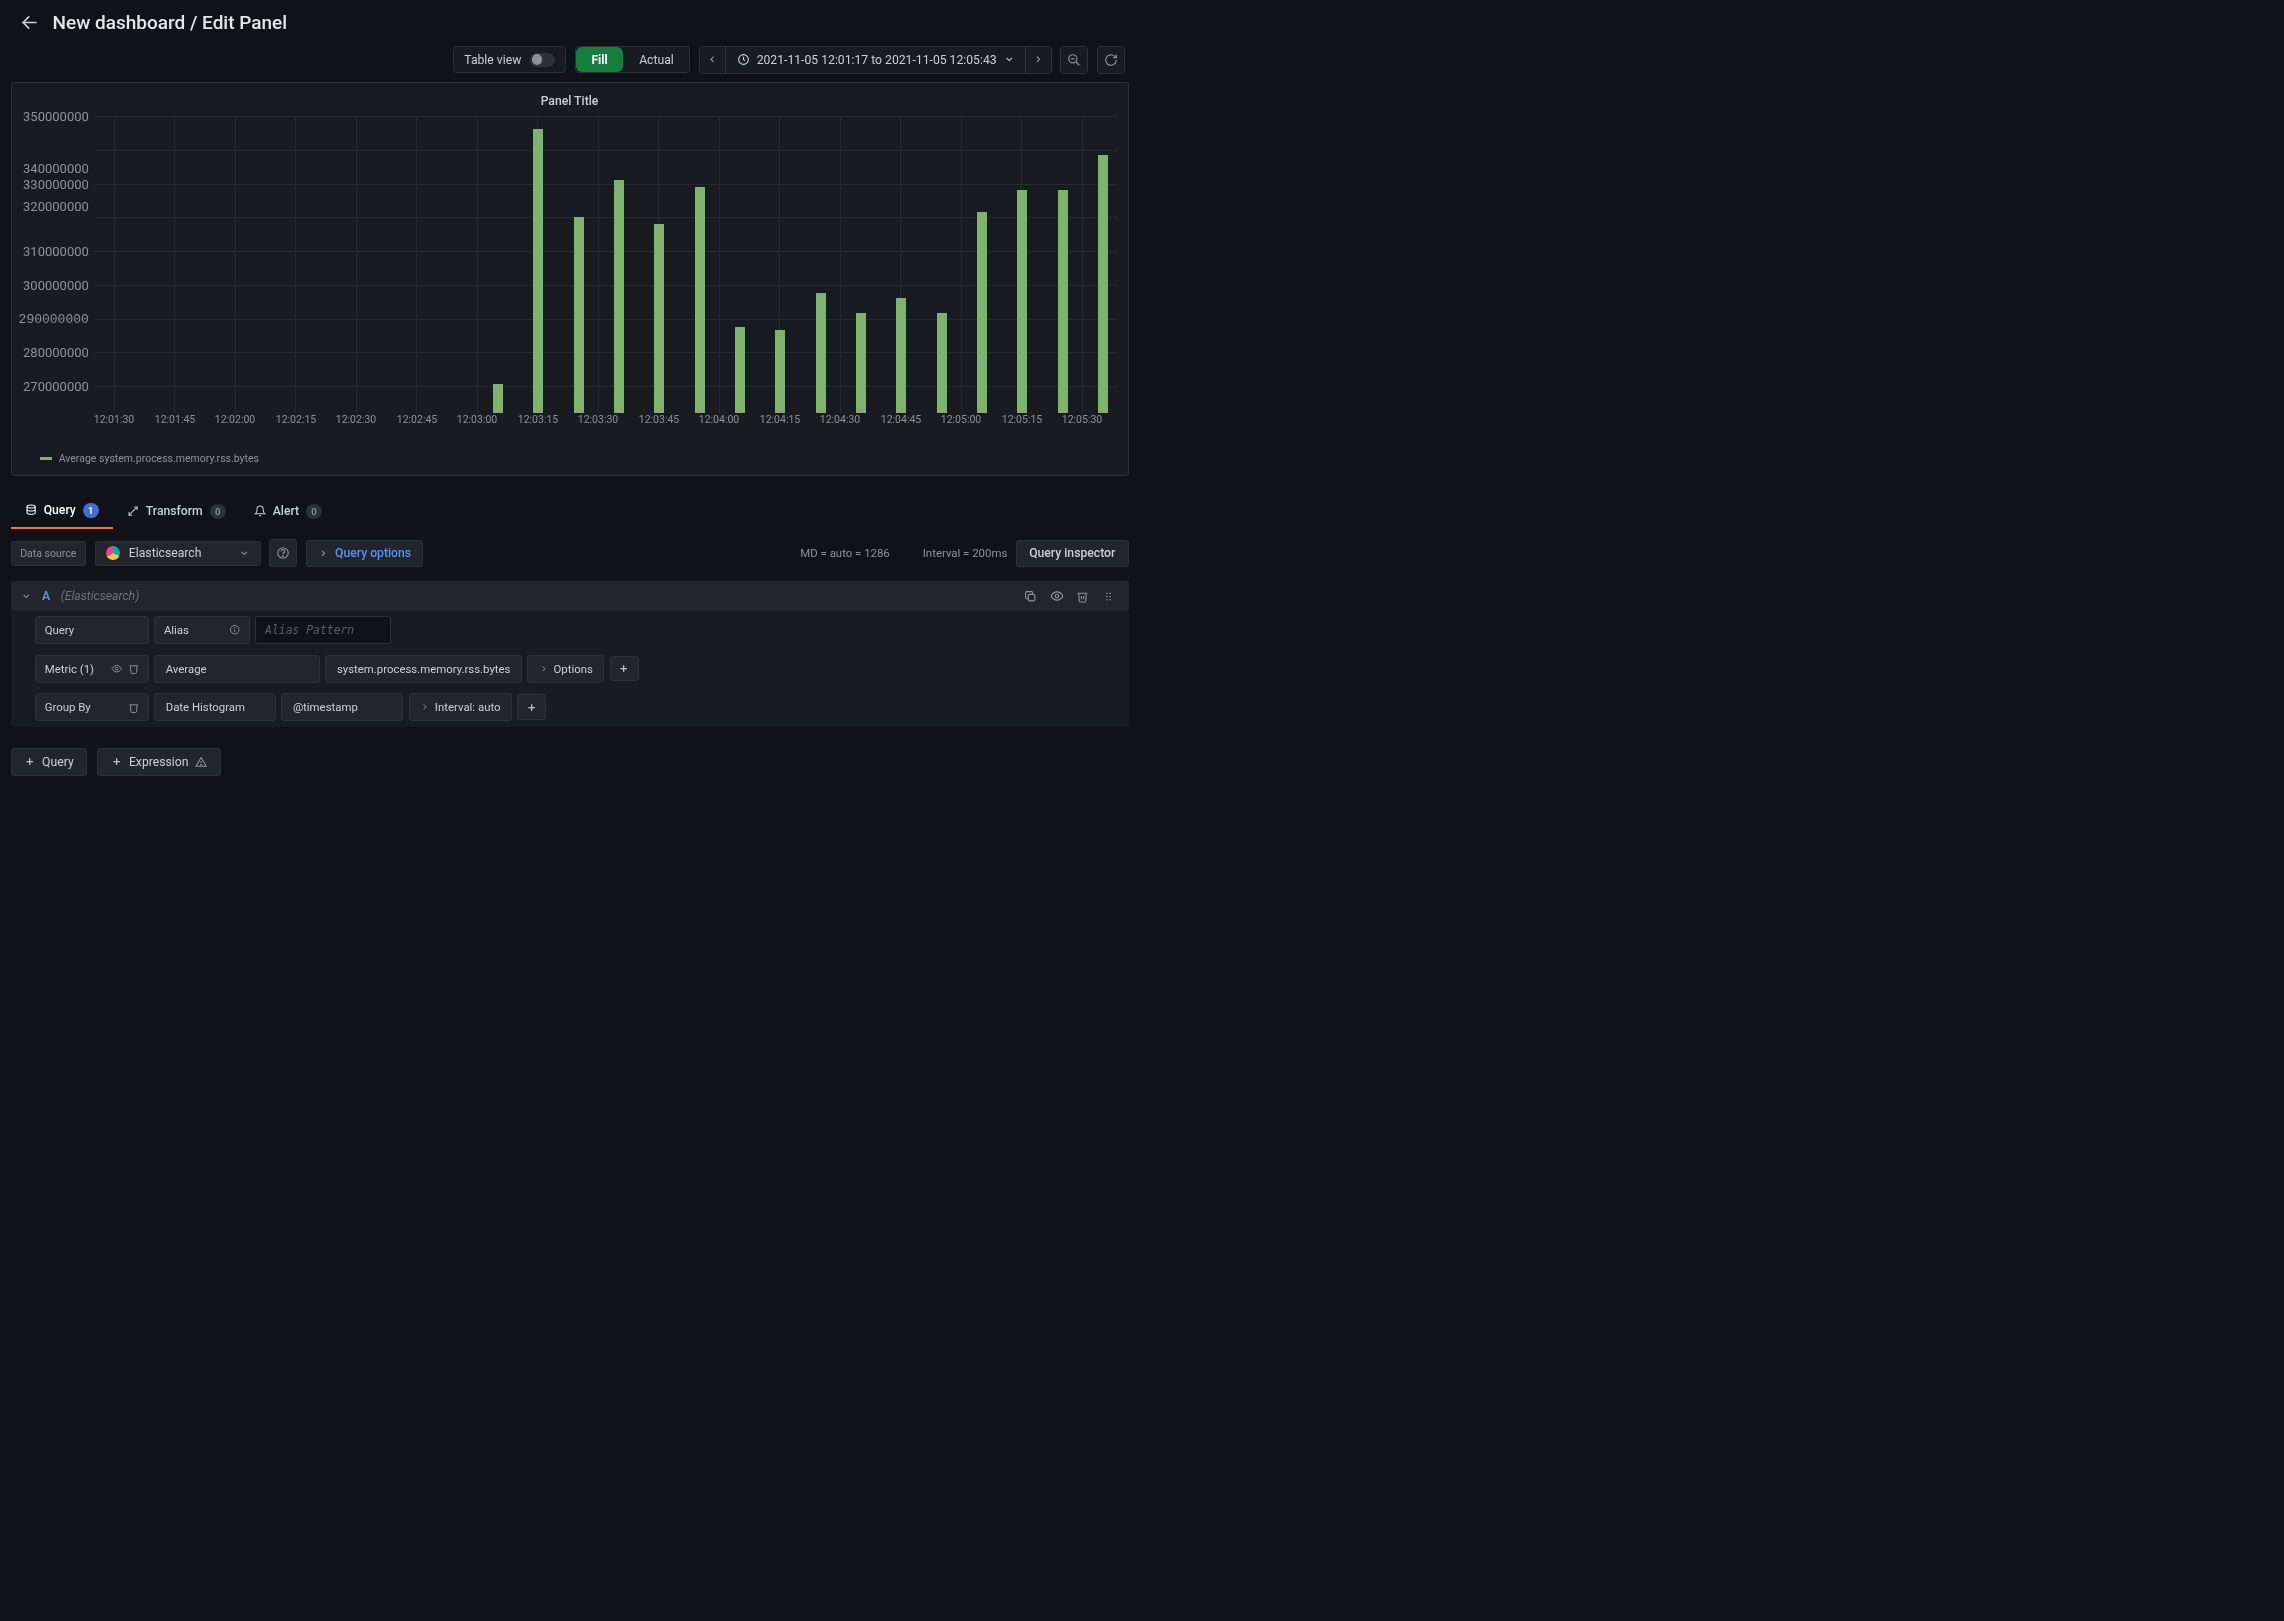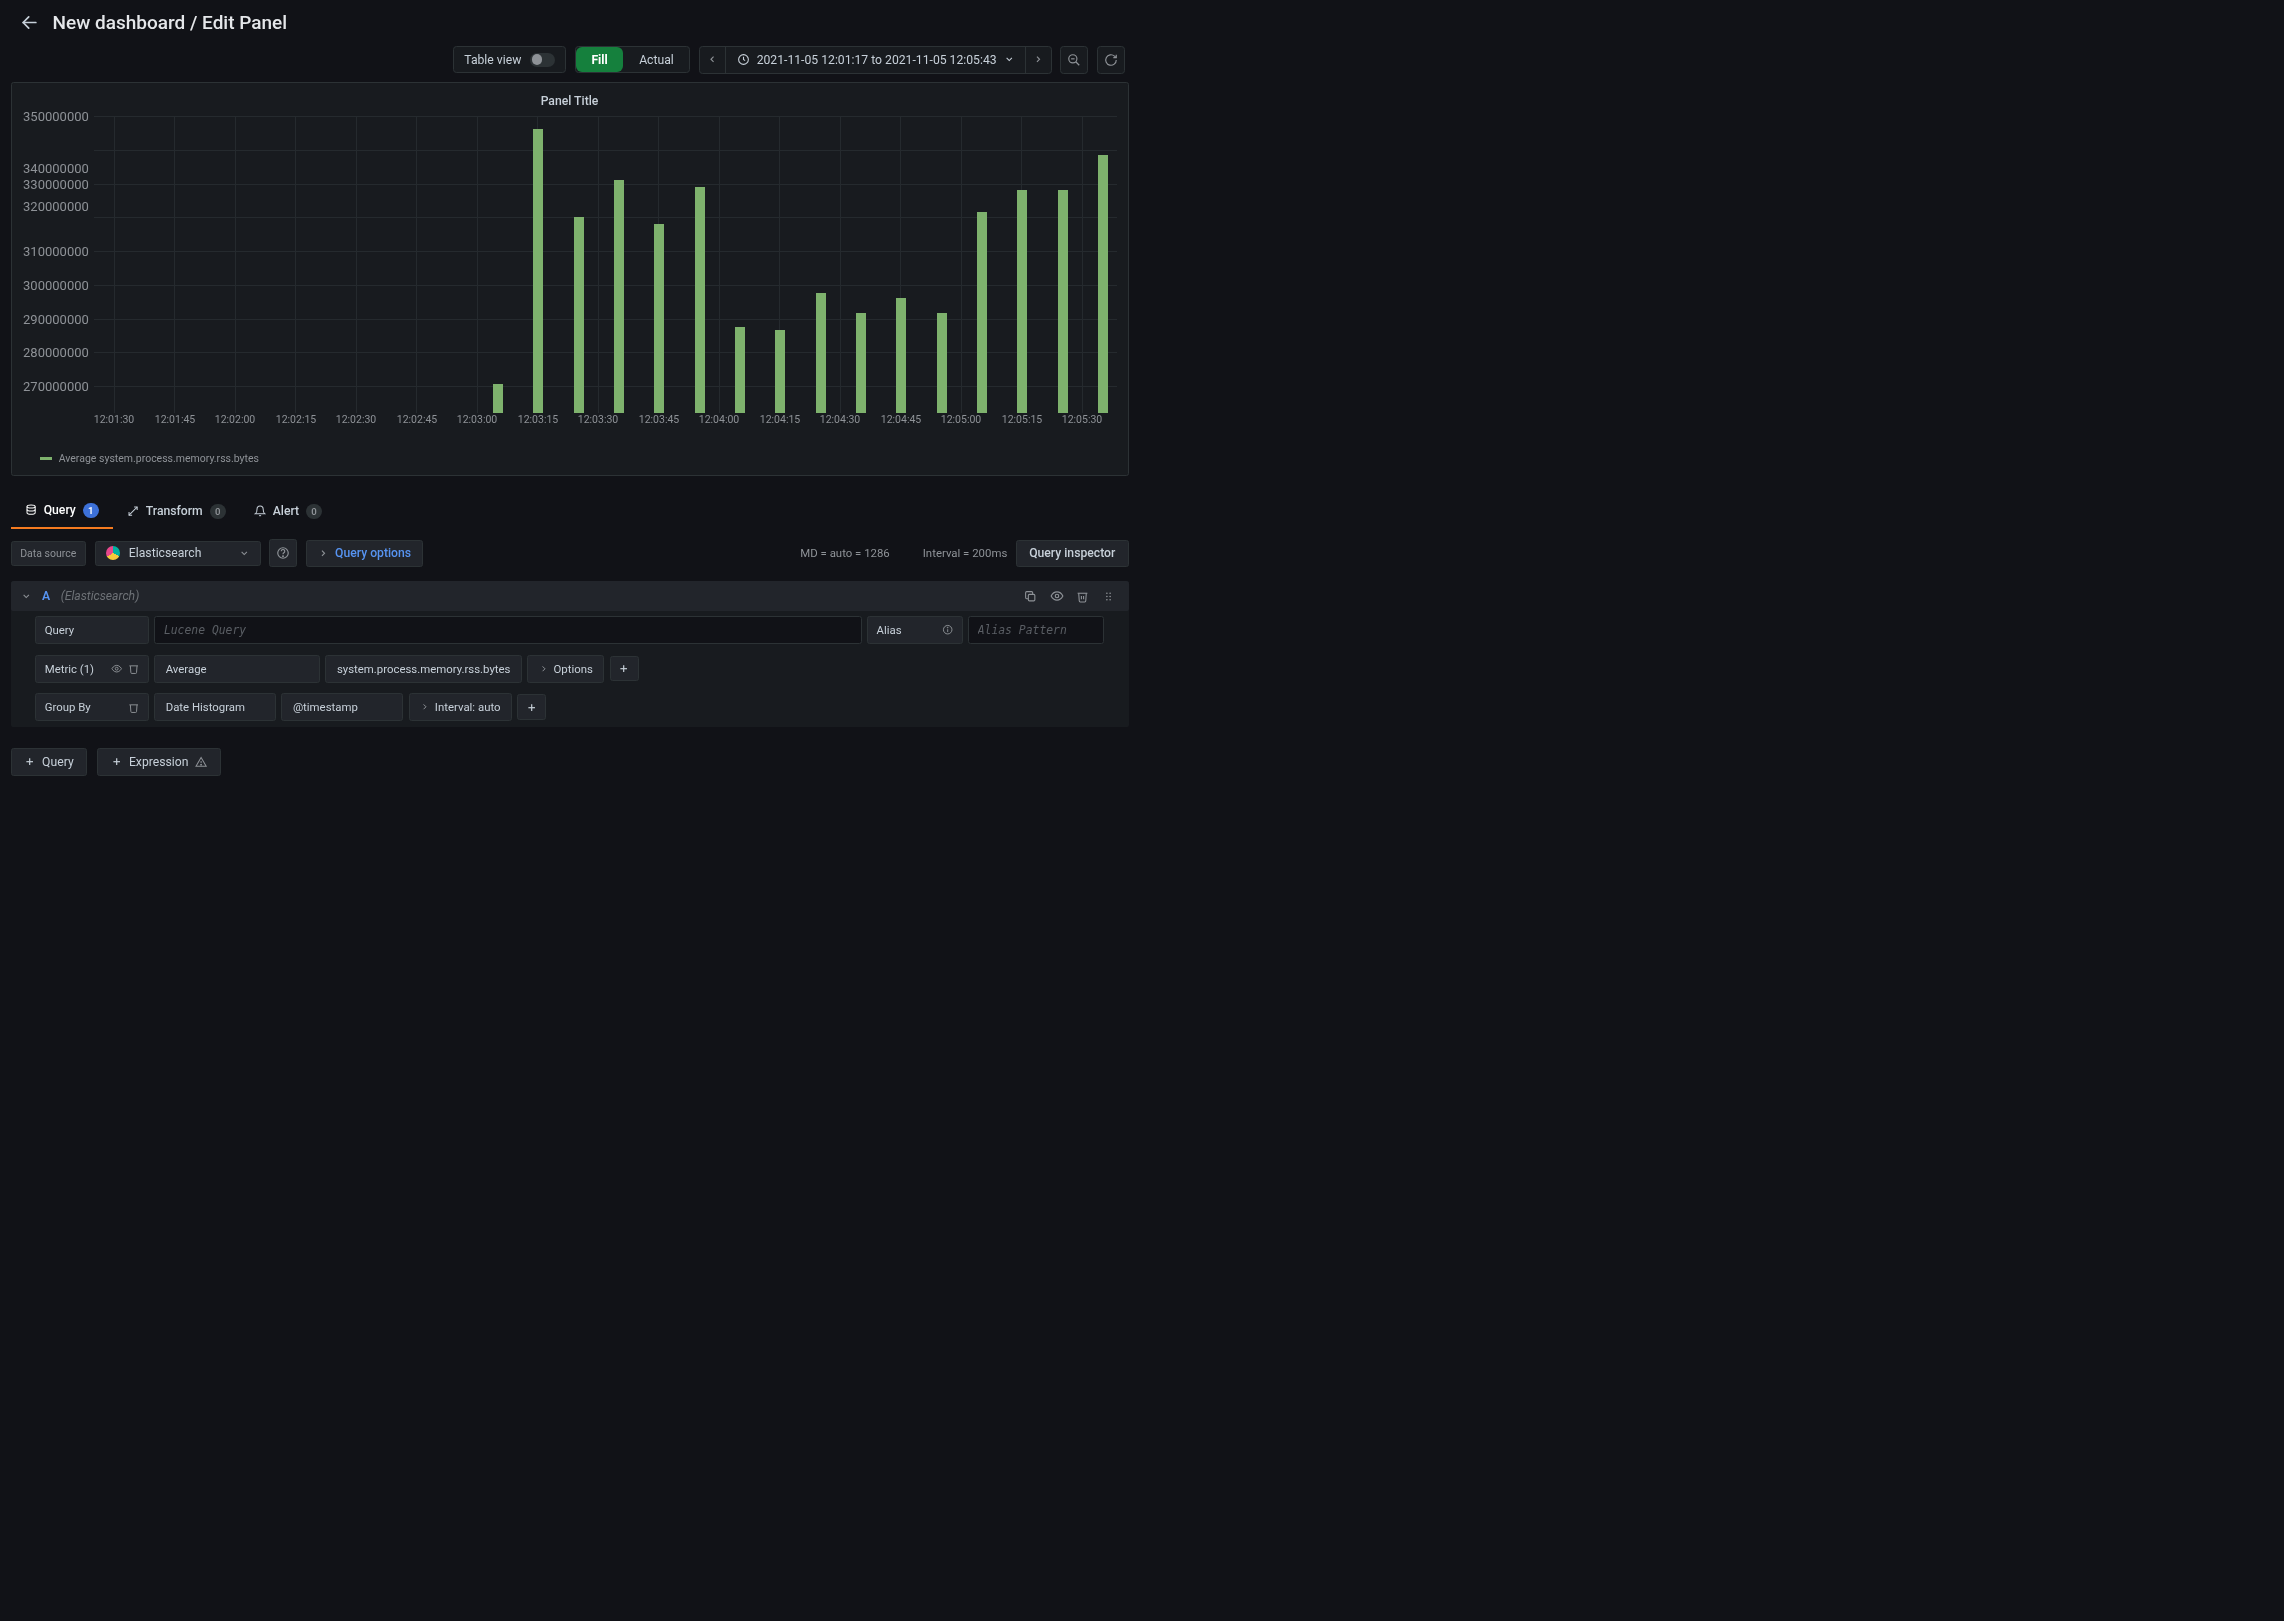--- a/index.html
+++ b/index.html
@@ -149,21 +149,21 @@
       </svg>
   </div>
 </div>
 
 <div class="panel-container">
   <div class="panel-title">Panel Title</div>
   <div class="chart-area">
     <div class="y-axis" id="y-axis">
         <div class="y-tick" style="top: 270px;">270000000</div>
         <div class="y-tick" style="top: 236px;">280000000</div>
-        <div class="y-tick" style="top: 203px;">290000000</div>
+        <div class="y-tick" style="top: 203px; font-family: Liberation Mono, monospace;">290000000</div>
         <div class="y-tick" style="top: 169px;">300000000</div>
         <div class="y-tick" style="top: 135px;">310000000</div>
         <div class="y-tick" style="top: 90px;">320000000</div>
         <div class="y-tick" style="top: 68px;">330000000</div>
         <div class="y-tick" style="top: 52px;">340000000</div>
         <div class="y-tick" style="top: 0px;">350000000</div>
       </div>
     <div id="grid">
         <div class="grid-line" style="top: 270px;"></div>
         <div class="grid-line" style="top: 236px;"></div>
@@ -332,21 +332,20 @@
             <circle cx="15" cy="12" r="1.5"></circle>
             <circle cx="9" cy="18" r="1.5"></circle>
             <circle cx="15" cy="18" r="1.5"></circle>
           </svg>
         </div>
     </div>
   </div>
 
   <div class="qe-field-row">
     <div class="field-label">Query</div>
-    <input class="text-input" placeholder="Lucene Query" style="">
     <div class="alias-wrap">
       <div class="field-label" style="width:96px">
         <span>Alias</span>
         <svg class="mini-icon" width="11.4" height="11.4" viewBox="0 0 24 24" fill="none" stroke="currentColor" stroke-width="2">
             <circle cx="12" cy="12" r="9"></circle>
             <line x1="12" y1="11" x2="12" y2="17"></line>
             <circle cx="12" cy="7.5" r="0.8" fill="currentColor"></circle>
           </svg>
       </div>
       <input class="text-input" style="flex: 0 0 auto; width: 136px;" placeholder="Alias Pattern">

